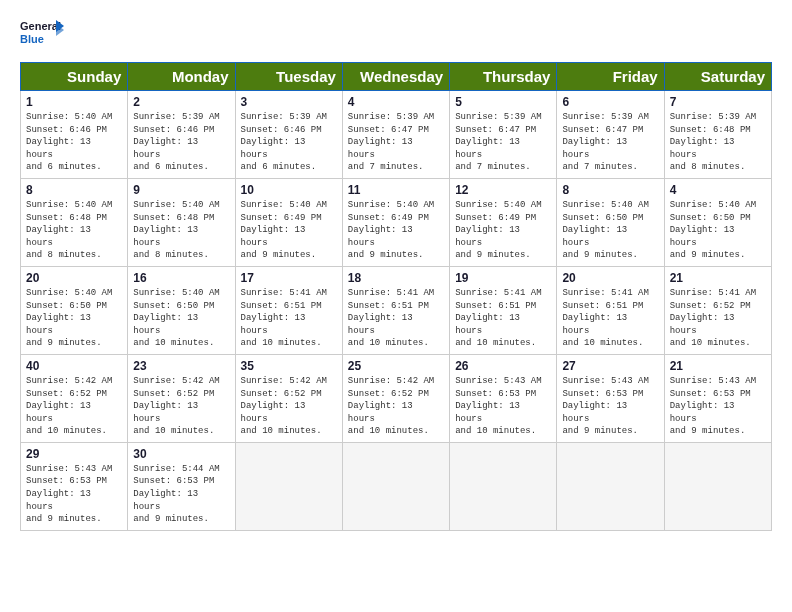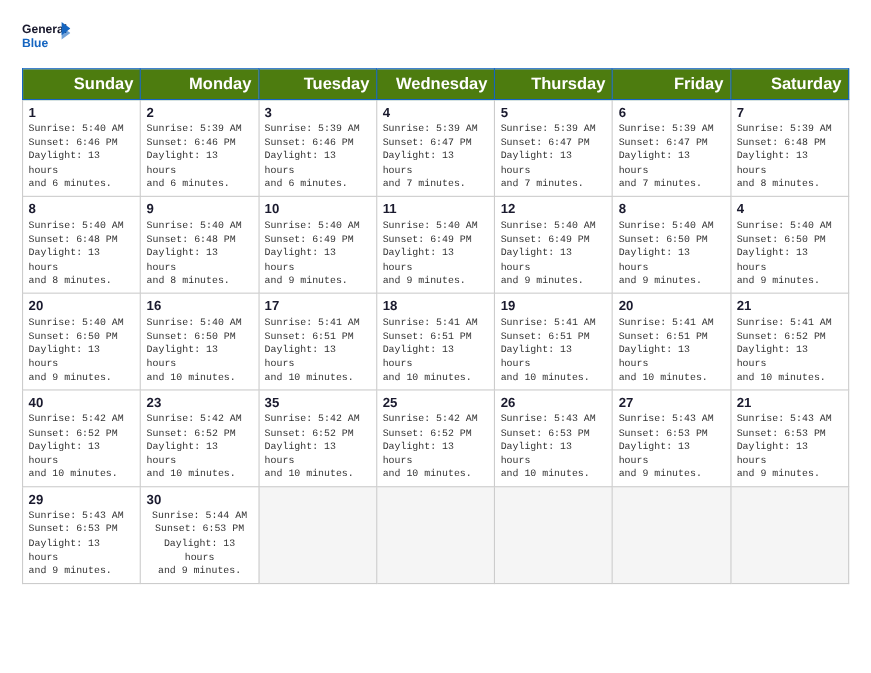--- a/index.html
+++ b/index.html
@@ -323,21 +323,21 @@
         <tr>
           <td>
             <span class="day-number">29</span>
             <div class="cell-text" style="white-space: pre-line;">Sunrise: 5:43 AM
 Sunset: 6:53 PM
 Daylight: 13 hours
 and 9 minutes.</div>
           </td>
           <td>
             <span class="day-number">30</span>
-            <div class="cell-text" style="white-space: pre-line; text-align: center;">Sunrise: 5:44 AM
+            <div class="cell-text" style="white-space: pre-line;">Sunrise: 5:44 AM
 Sunset: 6:53 PM
 Daylight: 13 hours
 and 9 minutes.</div>
           </td>
           <td class="empty"></td>
           <td class="empty"></td>
           <td class="empty"></td>
           <td class="empty"></td>
           <td class="empty"></td>
         </tr>

